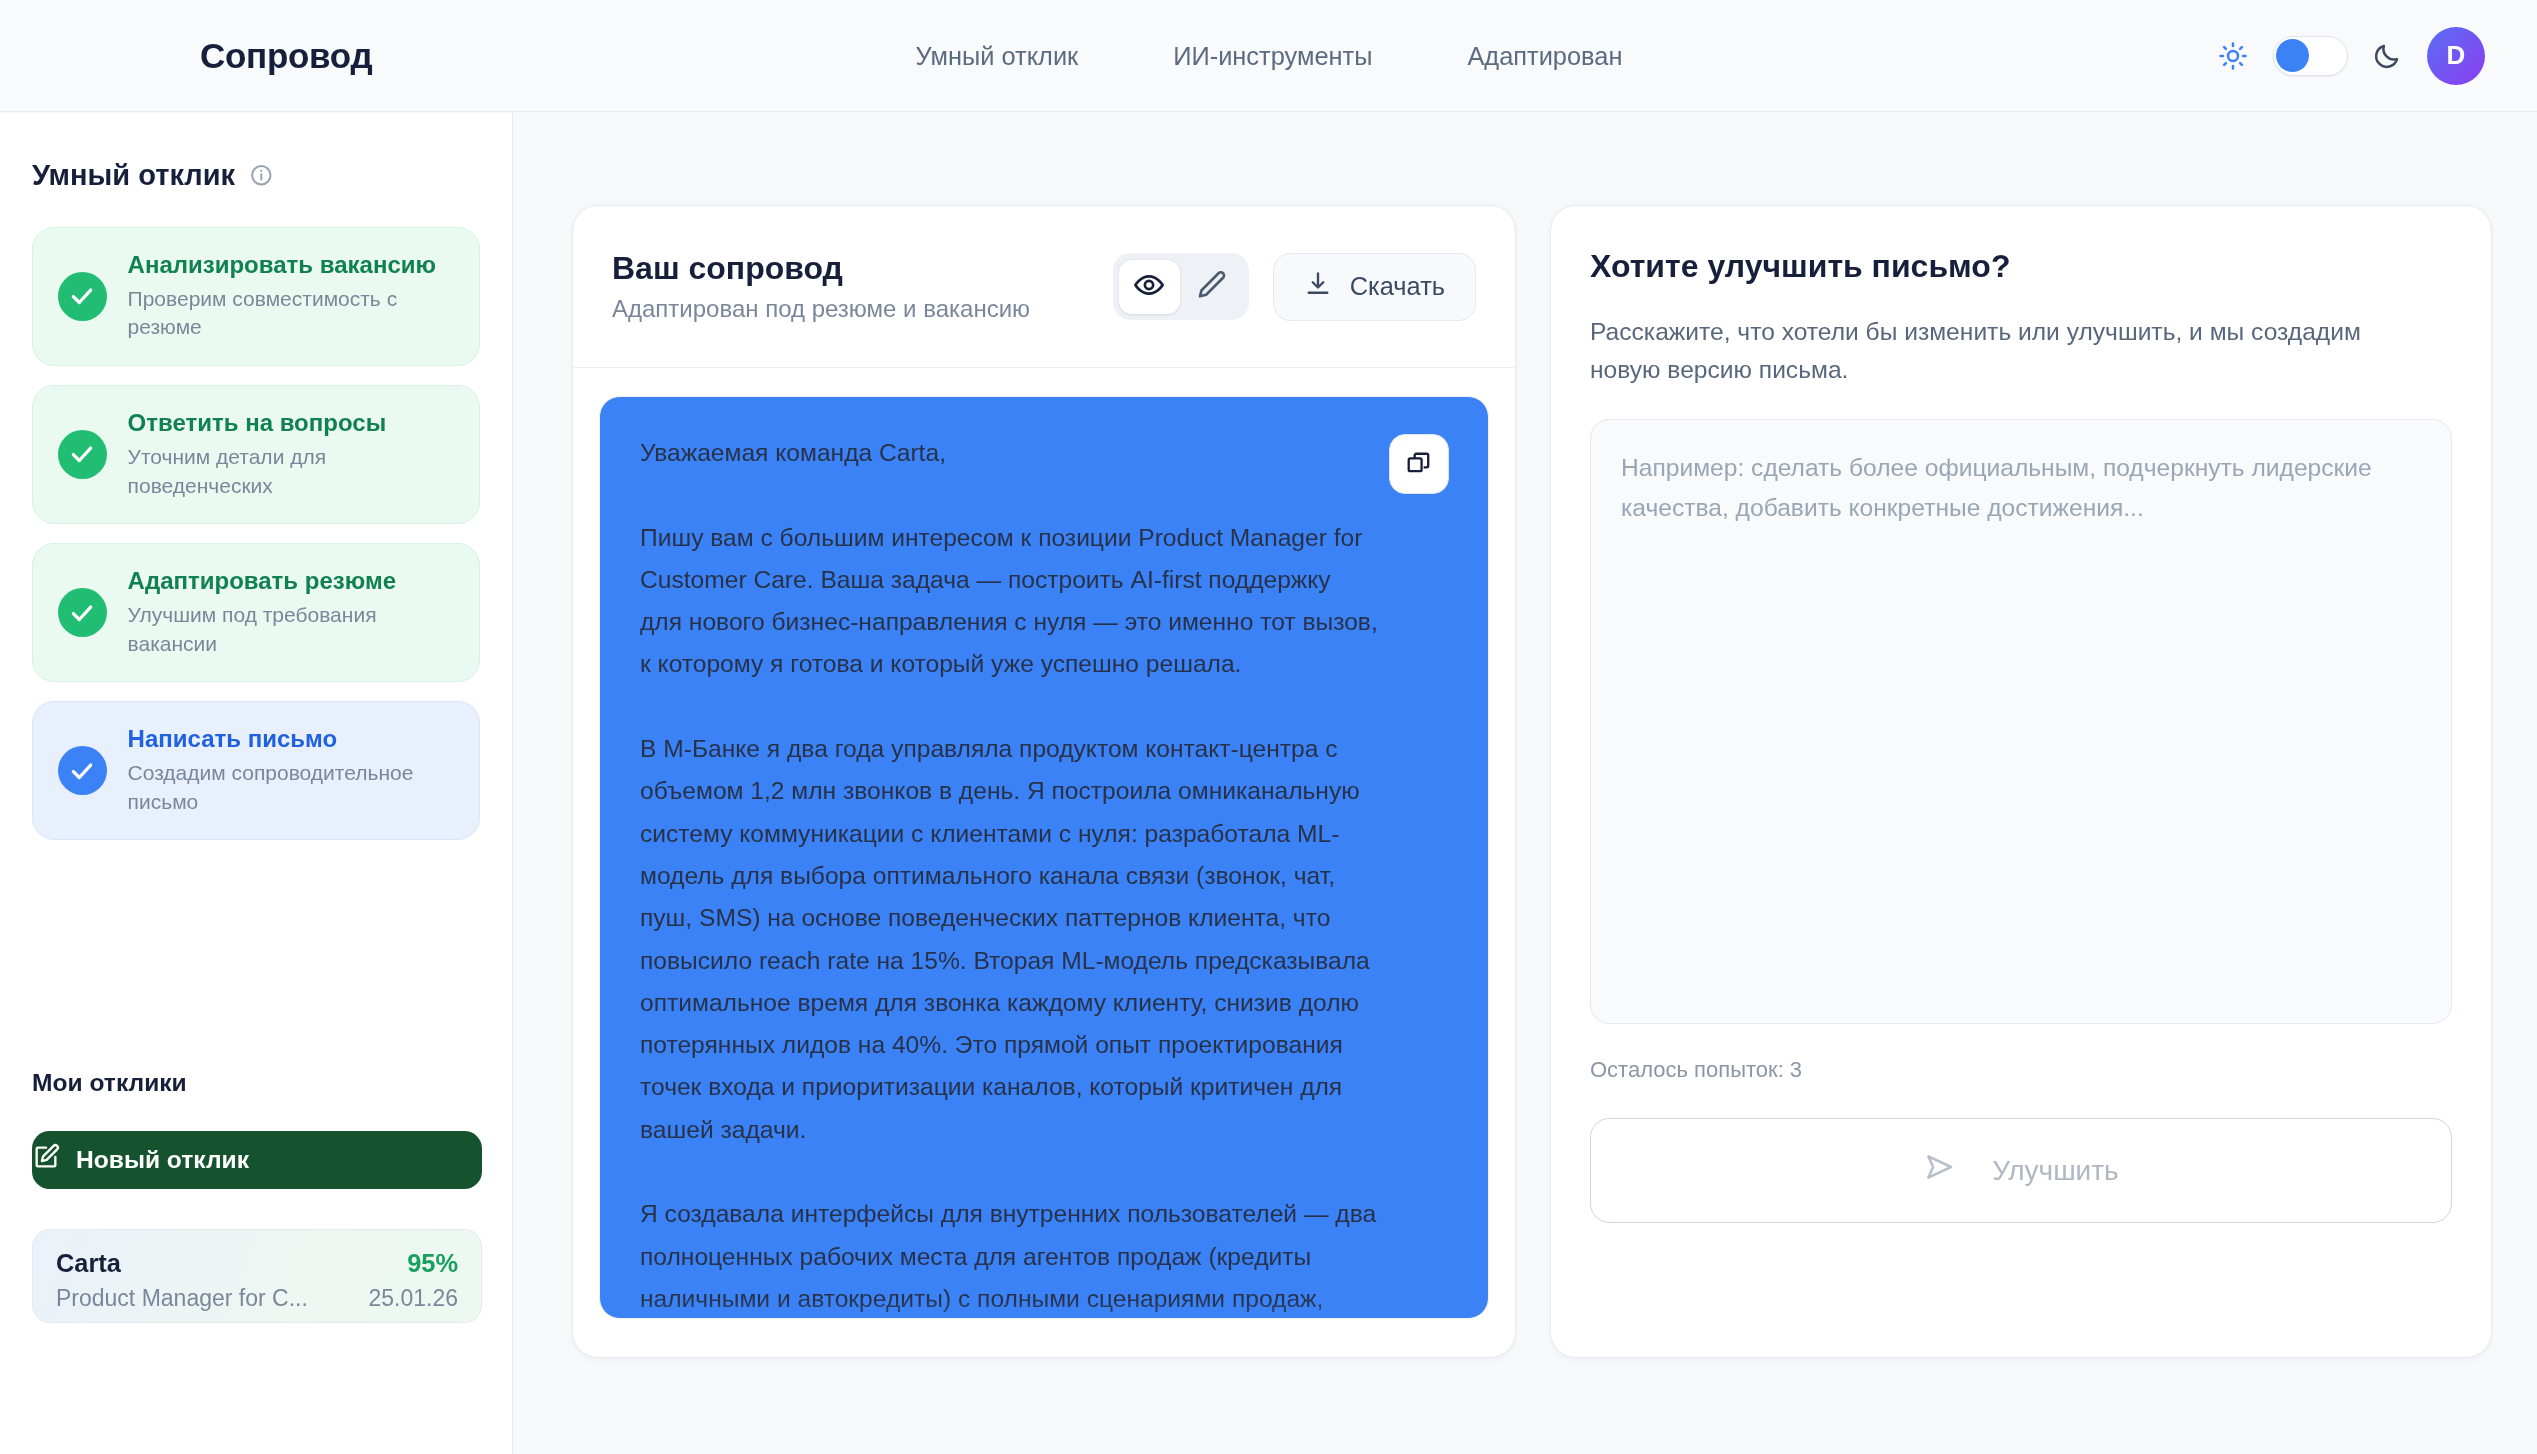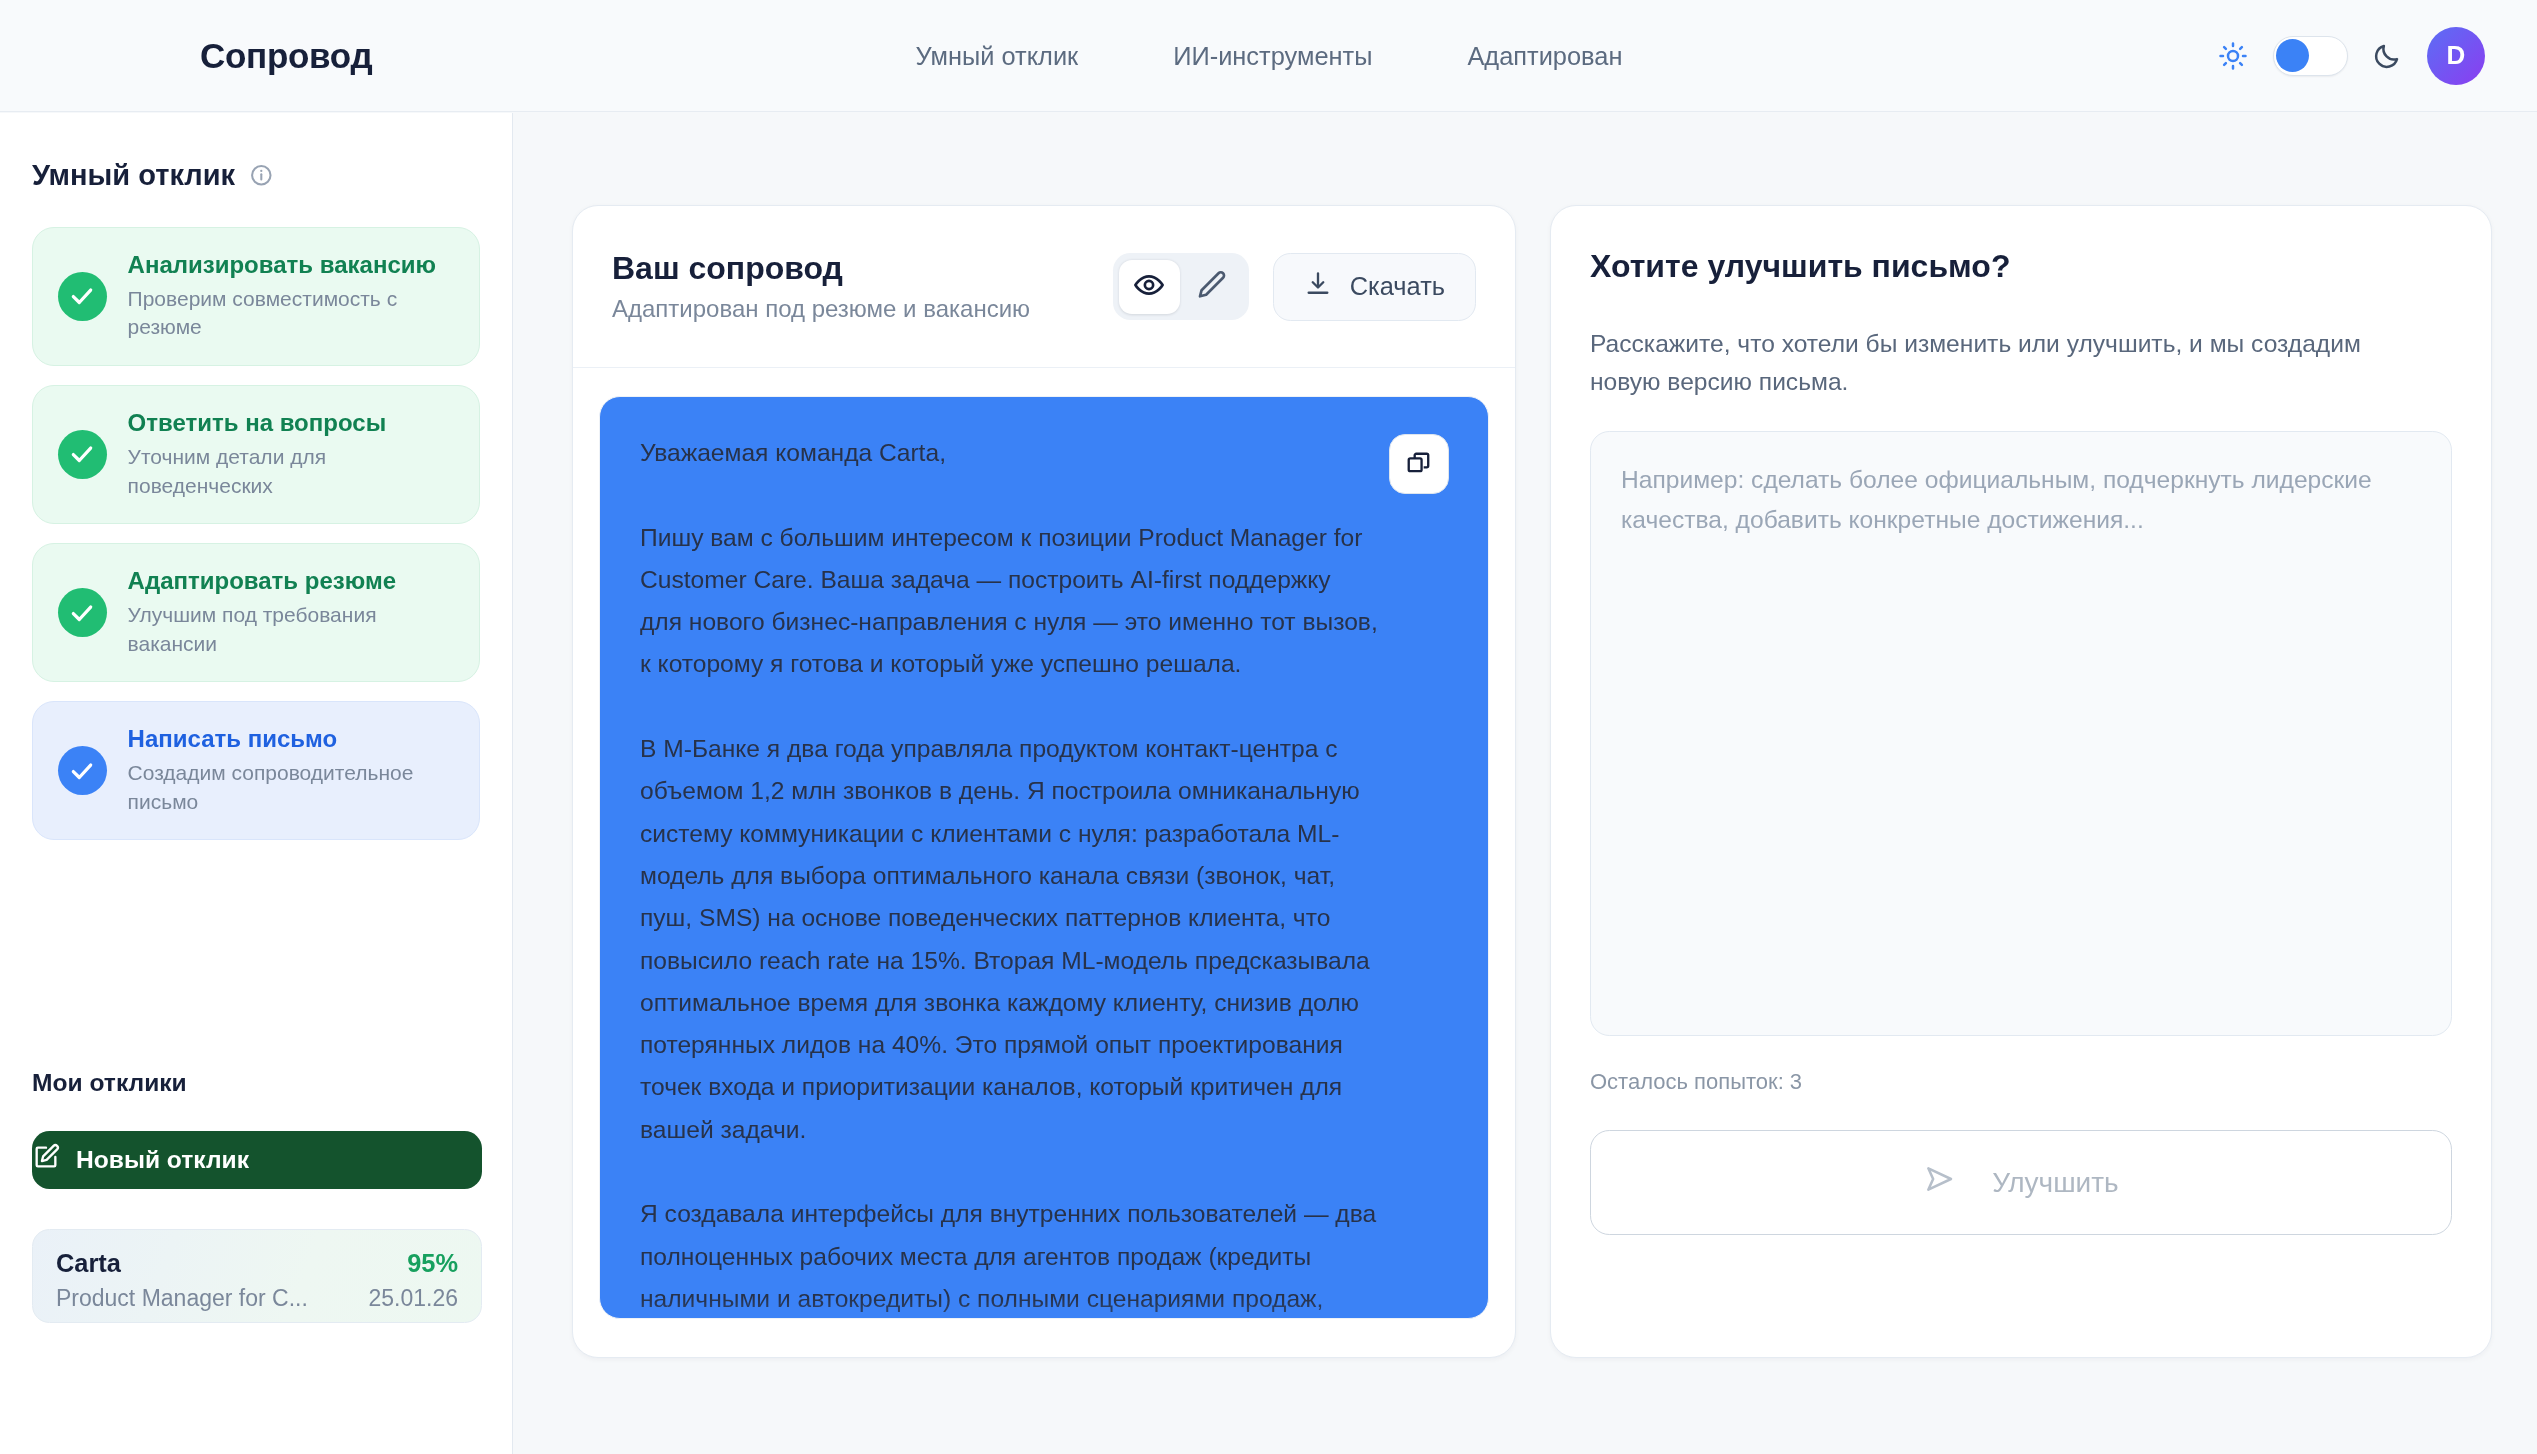--- a/index.html
+++ b/index.html
@@ -157,21 +157,21 @@
   }
   .copy-btn {
     position: absolute; right: 39px; top: 37px; width: 60px; height: 60px;
     border-radius: 16px; background: #ffffff; border: 0.9px solid #dde5ee;
     display: flex; align-items: center; justify-content: center; cursor: pointer;
   }
   .copy-btn svg { width: 28px; height: 28px; }
 
   
   .imp-pad { position: absolute; left: 0; top: 0; width: 100%; height: 100%; padding: 42px 39px; }
-  .imp-title { font-size: 32px; font-weight: 700; color: #17203a; margin-bottom: 40px; }
+  .imp-title { font-size: 32px; font-weight: 700; color: #17203a; margin-bottom: 28px; }
   .imp-sub { font-size: 24.6px; line-height: 1.55; color: #59677c; margin-bottom: 30px; max-width: 807px; }
   .imp-textarea {
     width: 100%; height: 605px; border: 0.9px solid #e2e9f1; border-radius: 19.3px;
     background: #f8fafc; padding: 28px 30px; resize: none;
     font-family: inherit; font-size: 24.6px; line-height: 1.6; color: #27324a;
   }
   .imp-textarea::placeholder { color: #9aa6b6; }
   .attempts { margin-top: 30px; font-size: 22px; color: #8a96a6; }
   .imp-btn {
     margin-top: 35px; width: 100%; height: 105px; border-radius: 19.3px;

